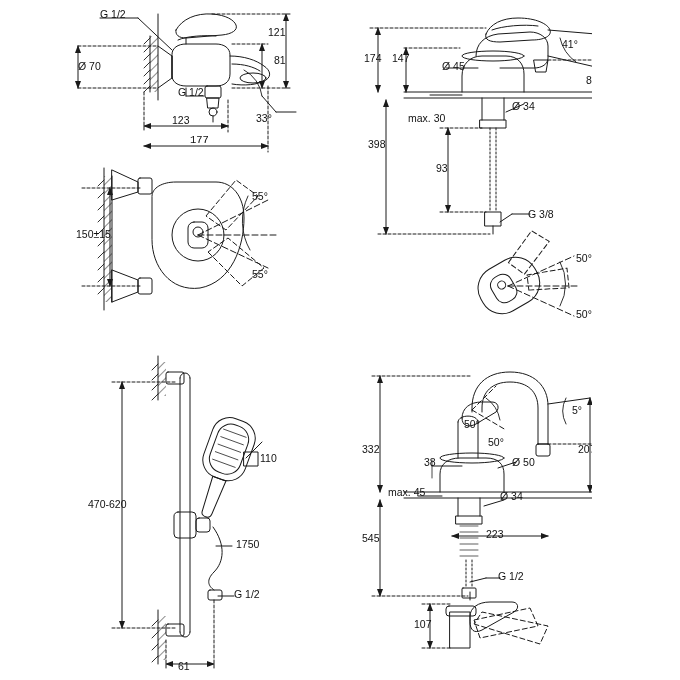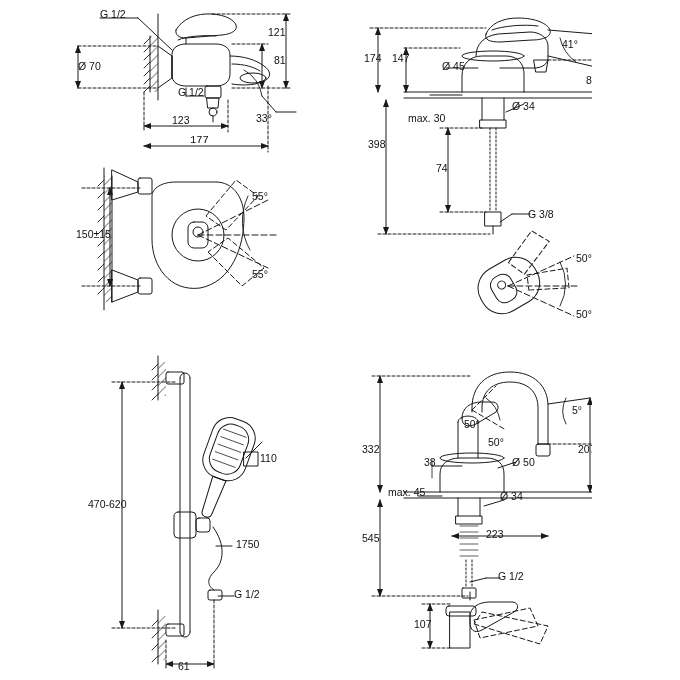--- a/index.html
+++ b/index.html
@@ -364,21 +364,21 @@
 <div class="lbl" style="left:252px;top:268px;">55°</div>
 
 <div class="lbl" style="left:364px;top:52px;">174</div>
 <div class="lbl" style="left:392px;top:52px;">147</div>
 <div class="lbl" style="left:442px;top:60px;">Ø 45</div>
 <div class="lbl" style="left:562px;top:38px;">41°</div>
 <div class="lbl" style="left:586px;top:74px;">89</div>
 <div class="lbl" style="left:408px;top:112px;">max. 30</div>
 <div class="lbl" style="left:512px;top:100px;">Ø 34</div>
 <div class="lbl" style="left:368px;top:138px;">398</div>
-<div class="lbl" style="left:436px;top:162px;">74</div>
+<div class="lbl" style="left:436px;top:162px;">93</div>
 <div class="lbl" style="left:528px;top:208px;">G 3/8</div>
 
 <div class="lbl" style="left:576px;top:252px;">50°</div>
 <div class="lbl" style="left:576px;top:308px;">50°</div>
 
 <div class="lbl" style="left:260px;top:452px;">110</div>
 <div class="lbl" style="left:88px;top:498px;">470-620</div>
 <div class="lbl" style="left:236px;top:538px;">1750</div>
 <div class="lbl" style="left:234px;top:588px;">G 1/2</div>
 <div class="lbl" style="left:178px;top:660px;">61</div>

